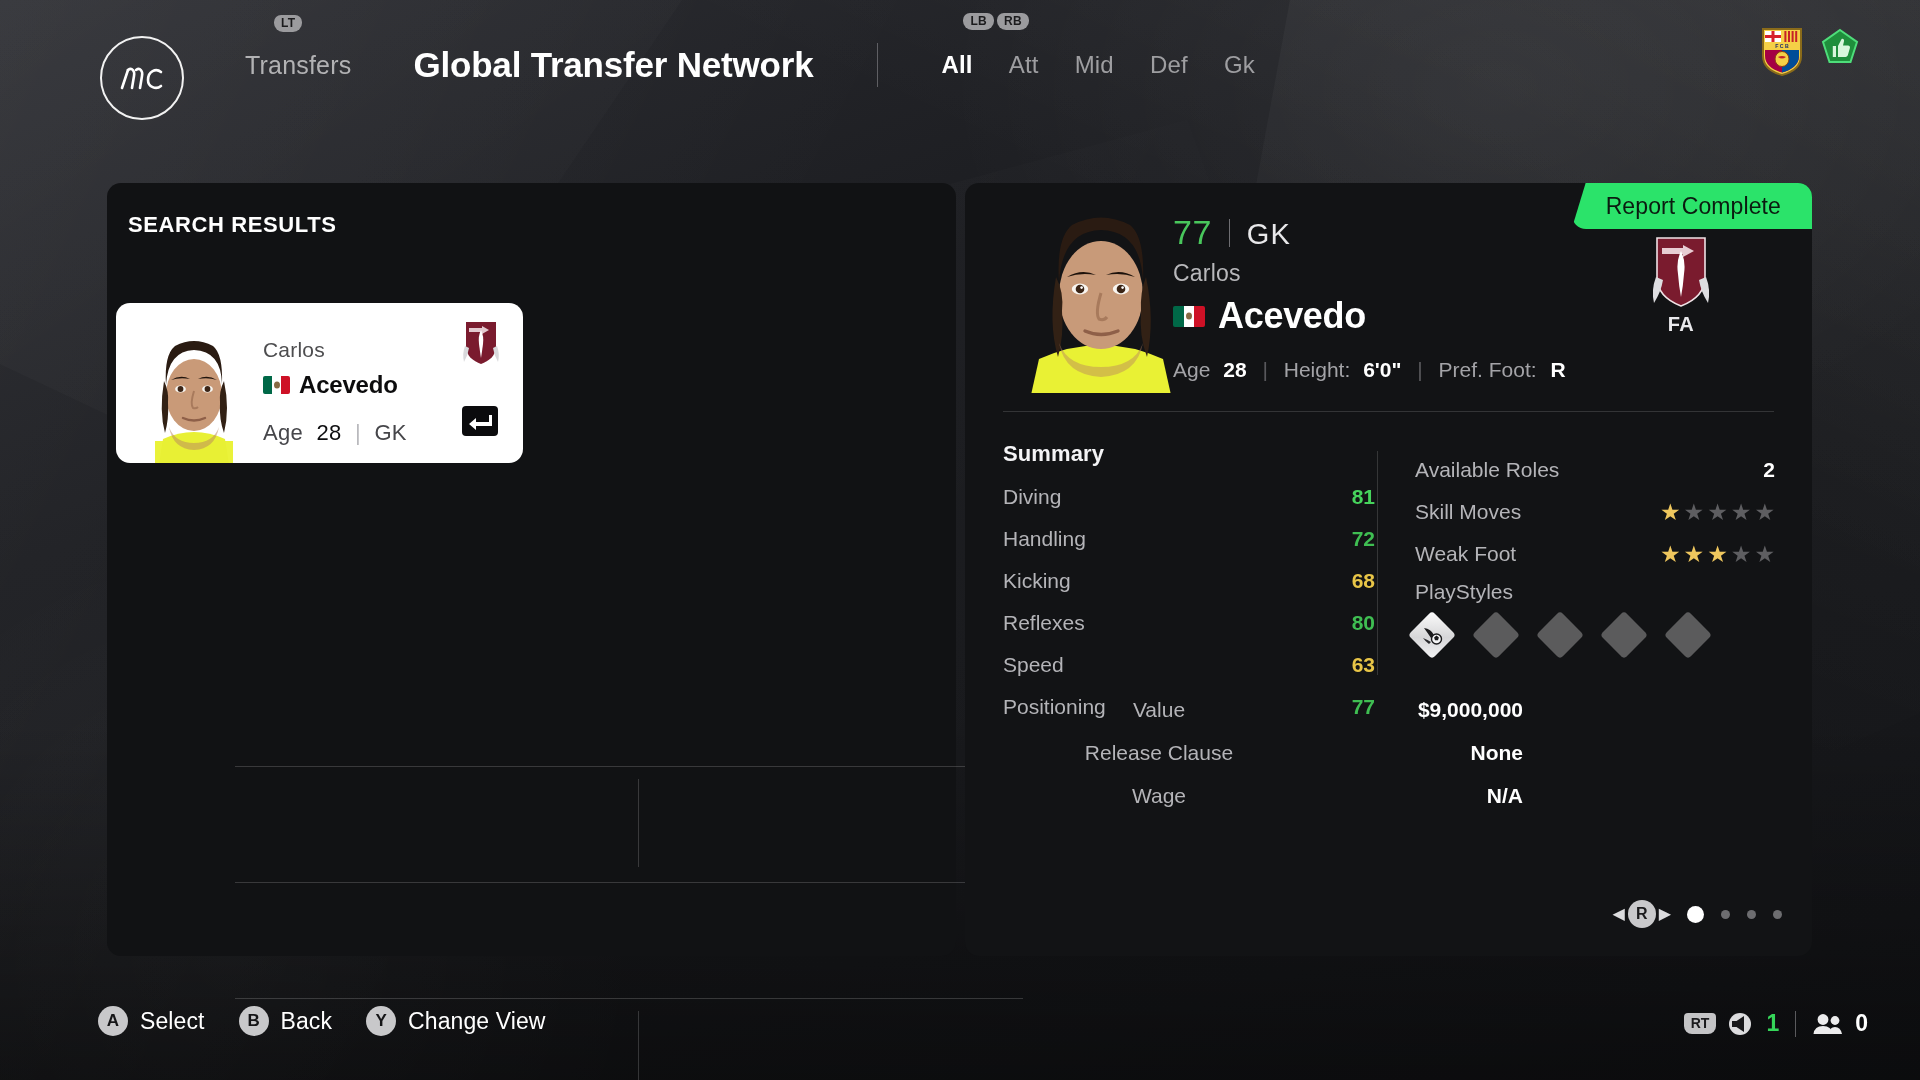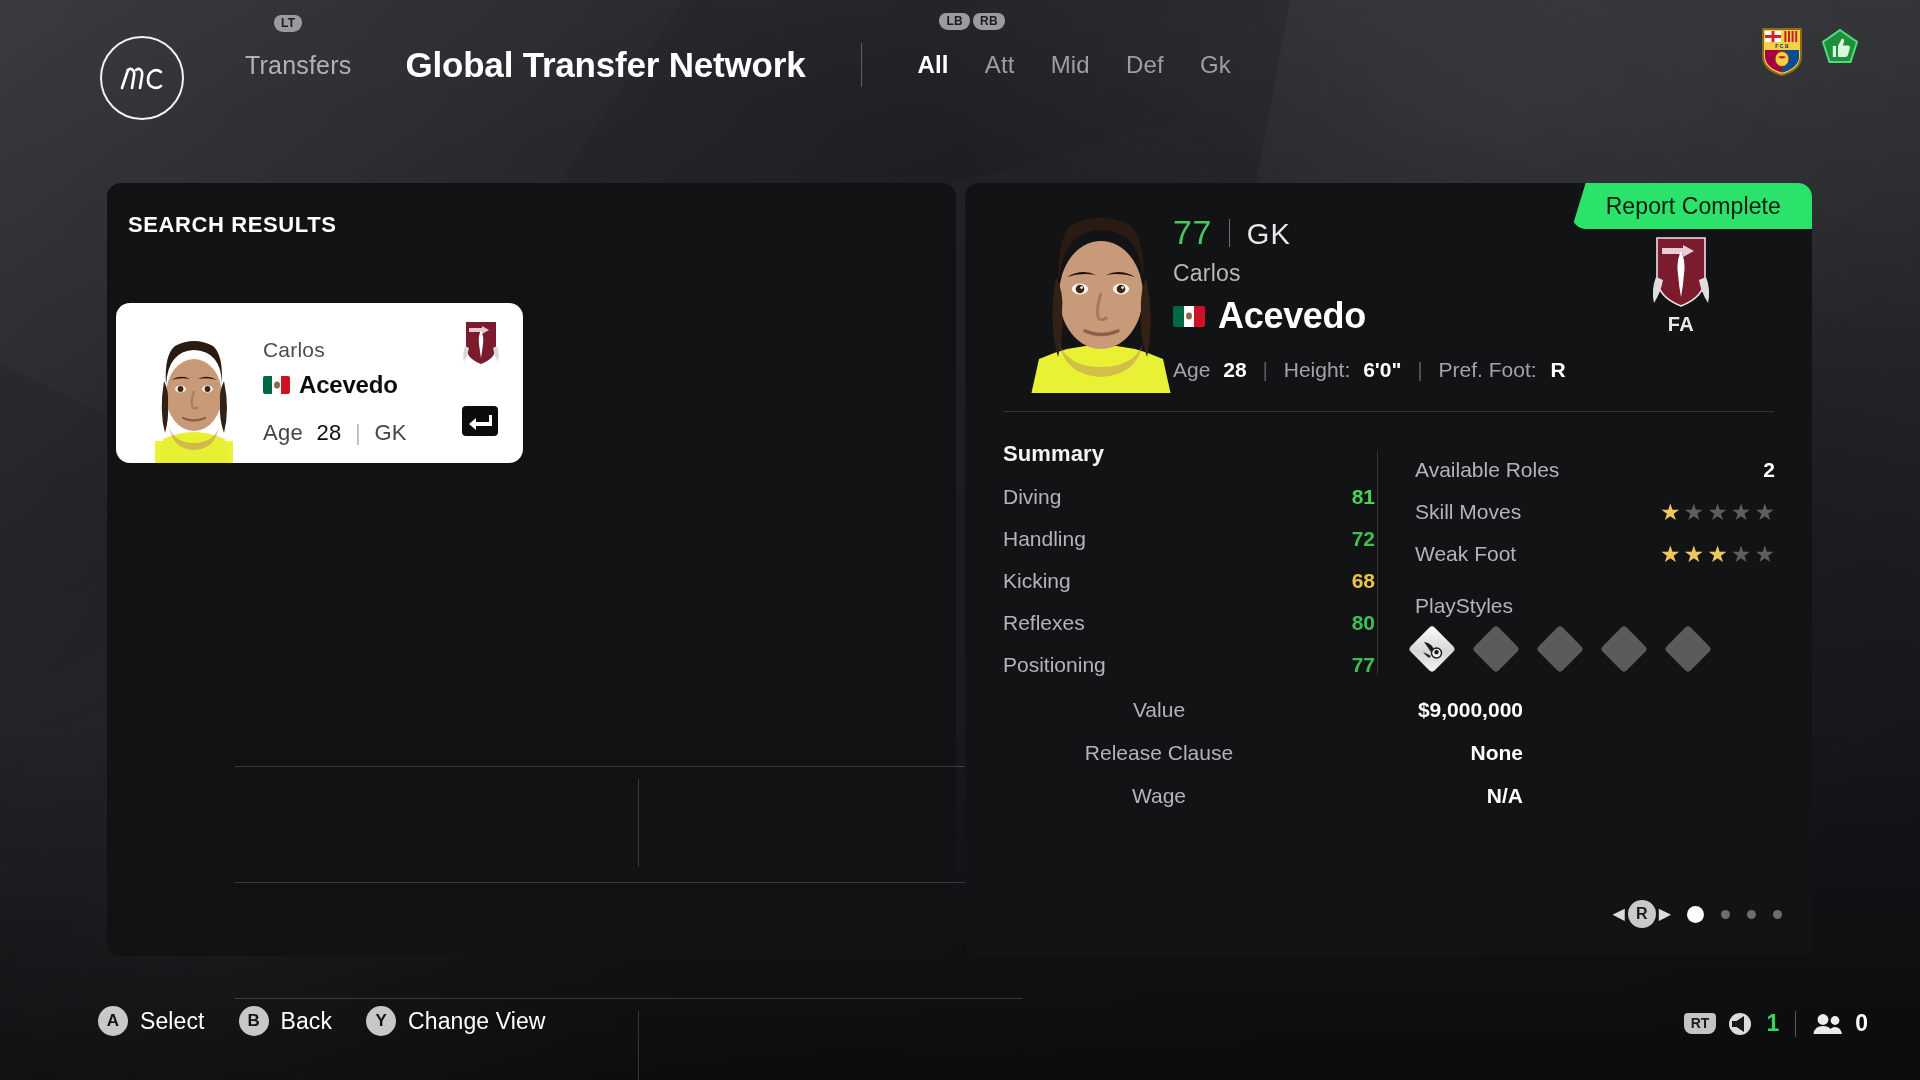--- a/index.html
+++ b/index.html
@@ -41,21 +41,21 @@
   }
   .logo-wrap { position: absolute; left: 100px; top: 36px; }
   .logo-circle {
     width: 84px; height: 84px; border-radius: 50%;
     border: 2.5px solid #f2f2f2;
     display: flex; align-items: center; justify-content: center;
   }
   .logo-circle svg { display:block; }
   .nav-left {
     position: absolute; left: 228px; top: 0; height: 130px;
-    display: flex; align-items: center; gap: 8px;
+    display: flex; align-items: center; gap: 16px;
   }
   .bumper-hint {
     position: absolute; display:flex; gap:3px; align-items:center;
   }
   .bmp {
     background: #9b9b9e; color: #1b1b1d;
     font-size: 12px; font-weight: bold; letter-spacing: .3px;
     border-radius: 7px 7px 9px 9px;
     padding: 2px 7px 3px; line-height: 1;
   }
@@ -204,21 +204,21 @@
   .row .lbl { color: #b4b4b8; }
   .row .val { font-weight: bold; }
   .v-green { color: #3fbe52; }
   .v-greenhi { color: #46d45c; }
   .v-yellow { color: #e8c547; }
   .v-white { color: #ffffff; }
   .stars { display: flex; gap: 3px; }
   .star { font-size: 23px; color: #5e5e61; line-height: 1; }
   .star.on { color: #efc75e; }
 
-  .ps-head { margin-top: 28px; font-size: 21px; color: #b4b4b8; }
+  .ps-head { margin-top: 14px; font-size: 21px; color: #b4b4b8; }
   .ps-row { display: flex; gap: 30px; margin-top: 14px; }
   .diamond {
     width: 34px; height: 34px; transform: rotate(45deg);
     background: #5b5b5c; border-radius: 4px;
     display: flex; align-items: center; justify-content: center;
   }
   .diamond.filled {
     background: linear-gradient(135deg, #fdfdfd 0%, #d6d6d8 55%, #f4f4f5 100%);
   }
   .diamond .glyph { transform: rotate(-45deg); display:block; }
@@ -512,20 +512,24 @@
         </div>
         <div class="row">
           <span class="lbl">Kicking</span>
           <span class="val v-yellow">68</span>
         </div>
         <div class="row">
           <span class="lbl">Reflexes</span>
           <span class="val v-green">80</span>
         </div>
         <div class="row">
+          <span class="lbl">Speed</span>
+          <span class="val v-yellow">63</span>
+        </div>
+        <div class="row">
           <span class="lbl">Positioning</span>
           <span class="val v-green">77</span>
         </div>
       </div>
 
       <div class="col-r">
         <div class="row" style="margin-top:0;">
           <span class="lbl">Available Roles</span>
           <span class="val v-white">2</span>
         </div>

